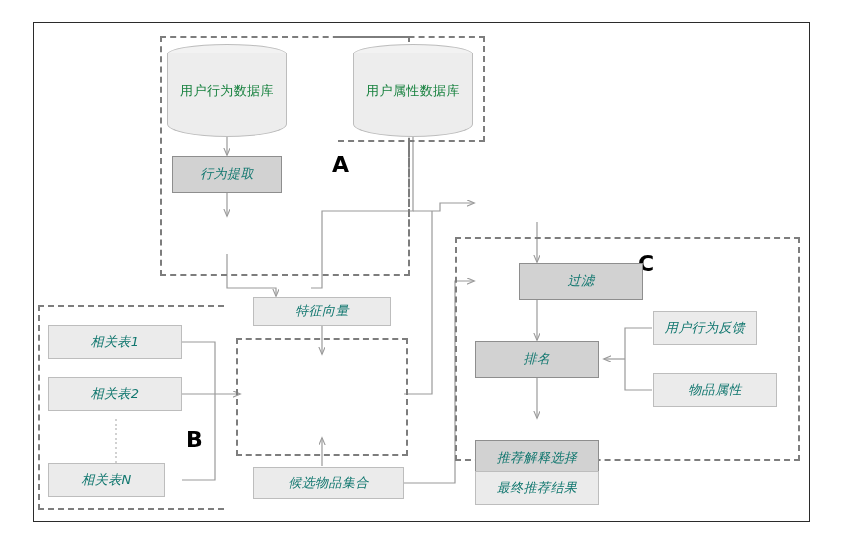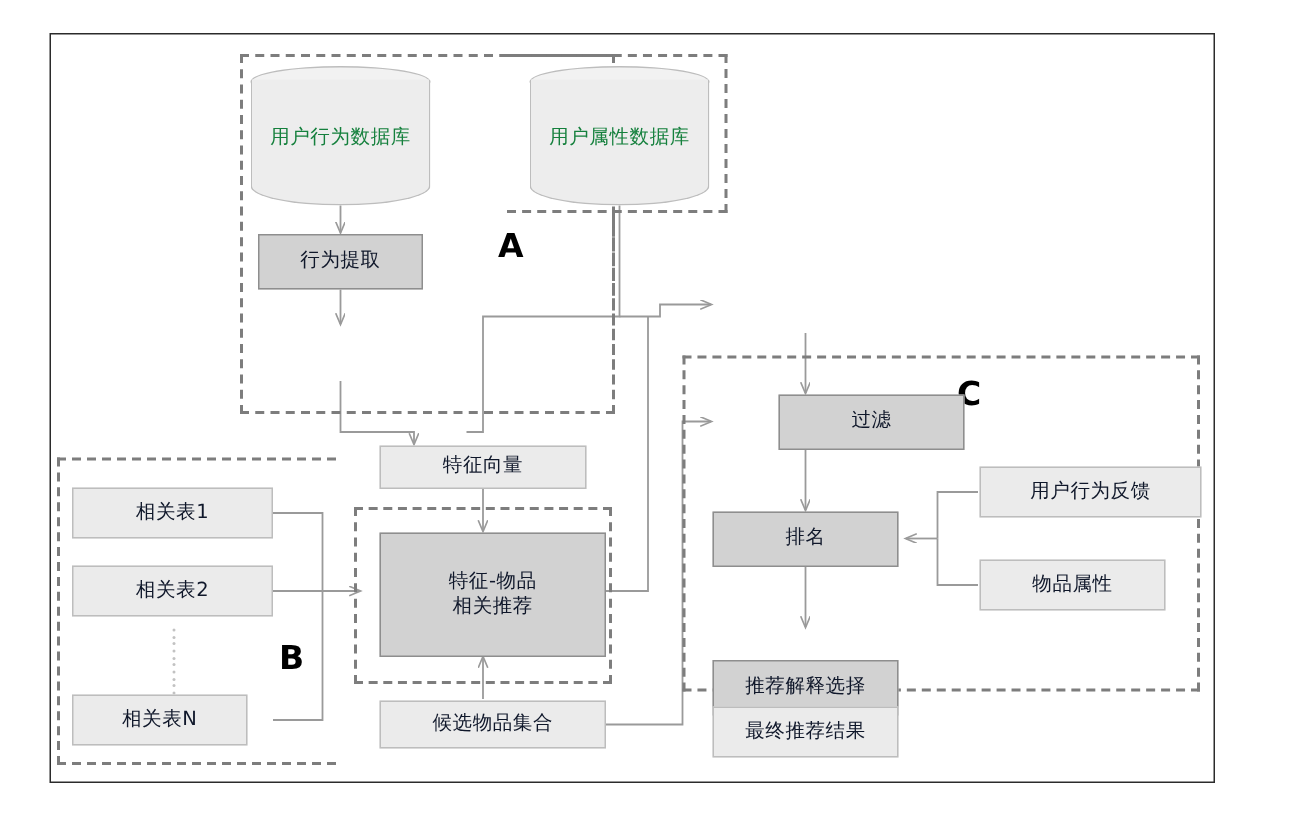--- a/index.html
+++ b/index.html
@@ -1,21 +1,21 @@
 <!DOCTYPE html>
 <html><head>
 <meta charset="utf-8">
 <style>
   html,body{margin:0;padding:0;background:#ffffff;}
   body{width:863px;height:542px;font-family:"DejaVu Sans","Liberation Sans",sans-serif;}
   #stage{position:relative;width:863px;height:542px;overflow:hidden;background:#fff;}
   #outer-frame{position:absolute;left:33px;top:22px;width:777px;height:500px;border:1.5px solid #2b2b2b;box-sizing:border-box;background:#fff;}
   svg#wires{position:absolute;left:0;top:0;width:863px;height:542px;pointer-events:none;}
   .node{position:absolute;box-sizing:border-box;display:flex;align-items:center;justify-content:center;text-align:center;
-        font-size:13px;color:#0f172a;line-height:1.25;letter-spacing:.4px;}
+        font-size:13px;color:#0f766e;line-height:1.25;letter-spacing:.4px;font-style:italic;}
   .proc{background:#d2d2d2;border:1.6px solid #8e8e8e;}
   .data{background:#ebebeb;border:1.3px solid #bdbdbd;}
   .cyl{position:absolute;box-sizing:border-box;display:flex;align-items:center;justify-content:center;
        font-size:13px;color:#15803d;letter-spacing:.4px;}
   .cyl .body{position:absolute;left:0;top:9px;right:0;bottom:0;background:#ededed;border:1.4px solid #bdbdbd;border-top:none;border-radius:0 0 50% 50%/0 0 13px 13px;}
   .cyl .top{position:absolute;left:0;top:0;right:0;height:19px;background:#f2f2f2;border:1.4px solid #bdbdbd;border-radius:50%/50%;}
   .cyl .lbl{position:relative;z-index:3;}
   .grp{position:absolute;box-sizing:border-box;border:2.2px dashed #7d7d7d;}
   .grplabel{position:absolute;font-weight:bold;font-size:22px;color:#000;letter-spacing:0;}
   .vdots{position:absolute;display:flex;flex-direction:column;align-items:center;justify-content:space-between;}
@@ -97,24 +97,20 @@
 
   <div class="node proc" style="left:172px;top:156px;width:110px;height:37px;">
     <span>行为提取</span>
   </div>
 
 
   <div class="node data" style="left:253px;top:297px;width:138px;height:29px;">
     <span>特征向量</span>
   </div>
 
-  <div class="node proc" style="left:253px;top:355px;width:151px;height:83px;flex-direction:column;">
-    <span>特征-物品</span>
-    <span>相关推荐</span>
-  </div>
 
   <div class="node data" style="left:253px;top:467px;width:151px;height:32px;">
     <span>候选物品集合</span>
   </div>
 
   <div class="node data" style="left:48px;top:325px;width:134px;height:34px;">
     <span>相关表1</span>
   </div>
 
   <div class="node data" style="left:48px;top:377px;width:134px;height:34px;">
@@ -148,21 +144,21 @@
   </div>
 
   <div class="node proc" style="left:475px;top:440px;width:124px;height:37px;">
     <span>推荐解释选择</span>
   </div>
 
   <div class="node data" style="left:475px;top:471px;width:124px;height:34px;">
     <span>最终推荐结果</span>
   </div>
 
-  <div class="node data" style="left:653px;top:311px;width:148px;height:34px;">
+  <div class="node data" style="left:653px;top:311px;width:104px;height:34px;">
     <span>用户行为反馈</span>
   </div>
 
   <div class="node data" style="left:653px;top:373px;width:124px;height:34px;">
     <span>物品属性</span>
   </div>
 
 </div>
 
 </body></html>

